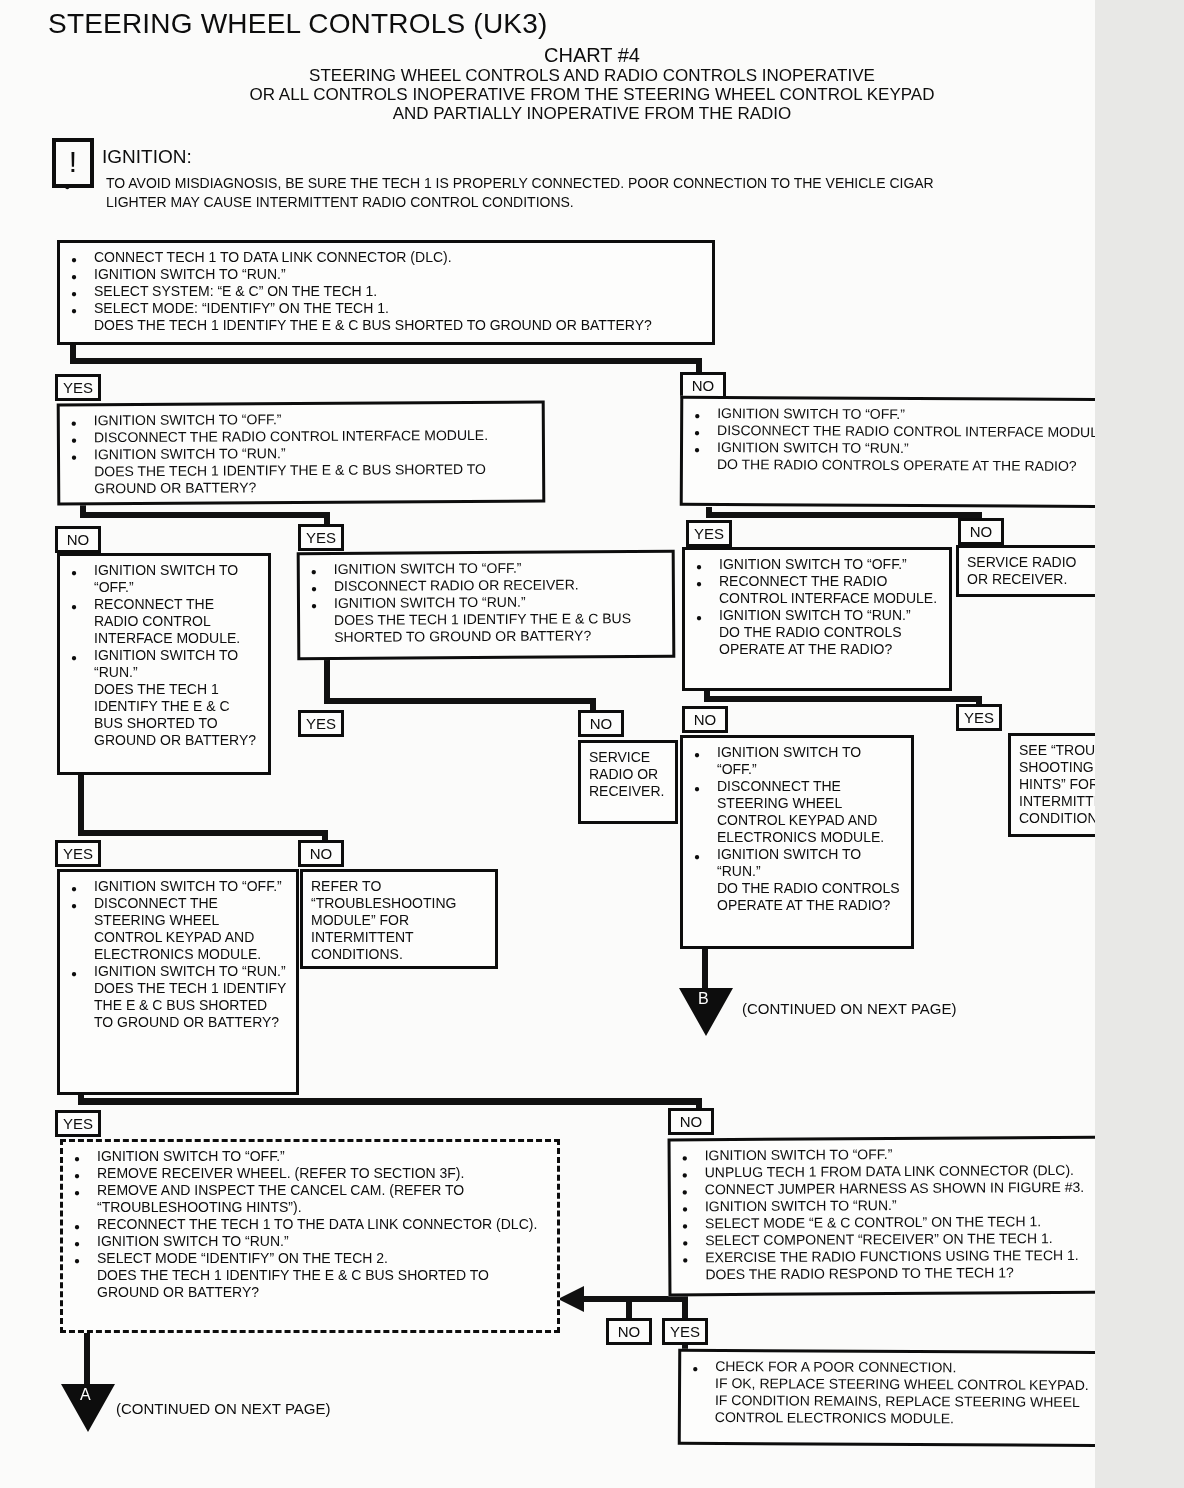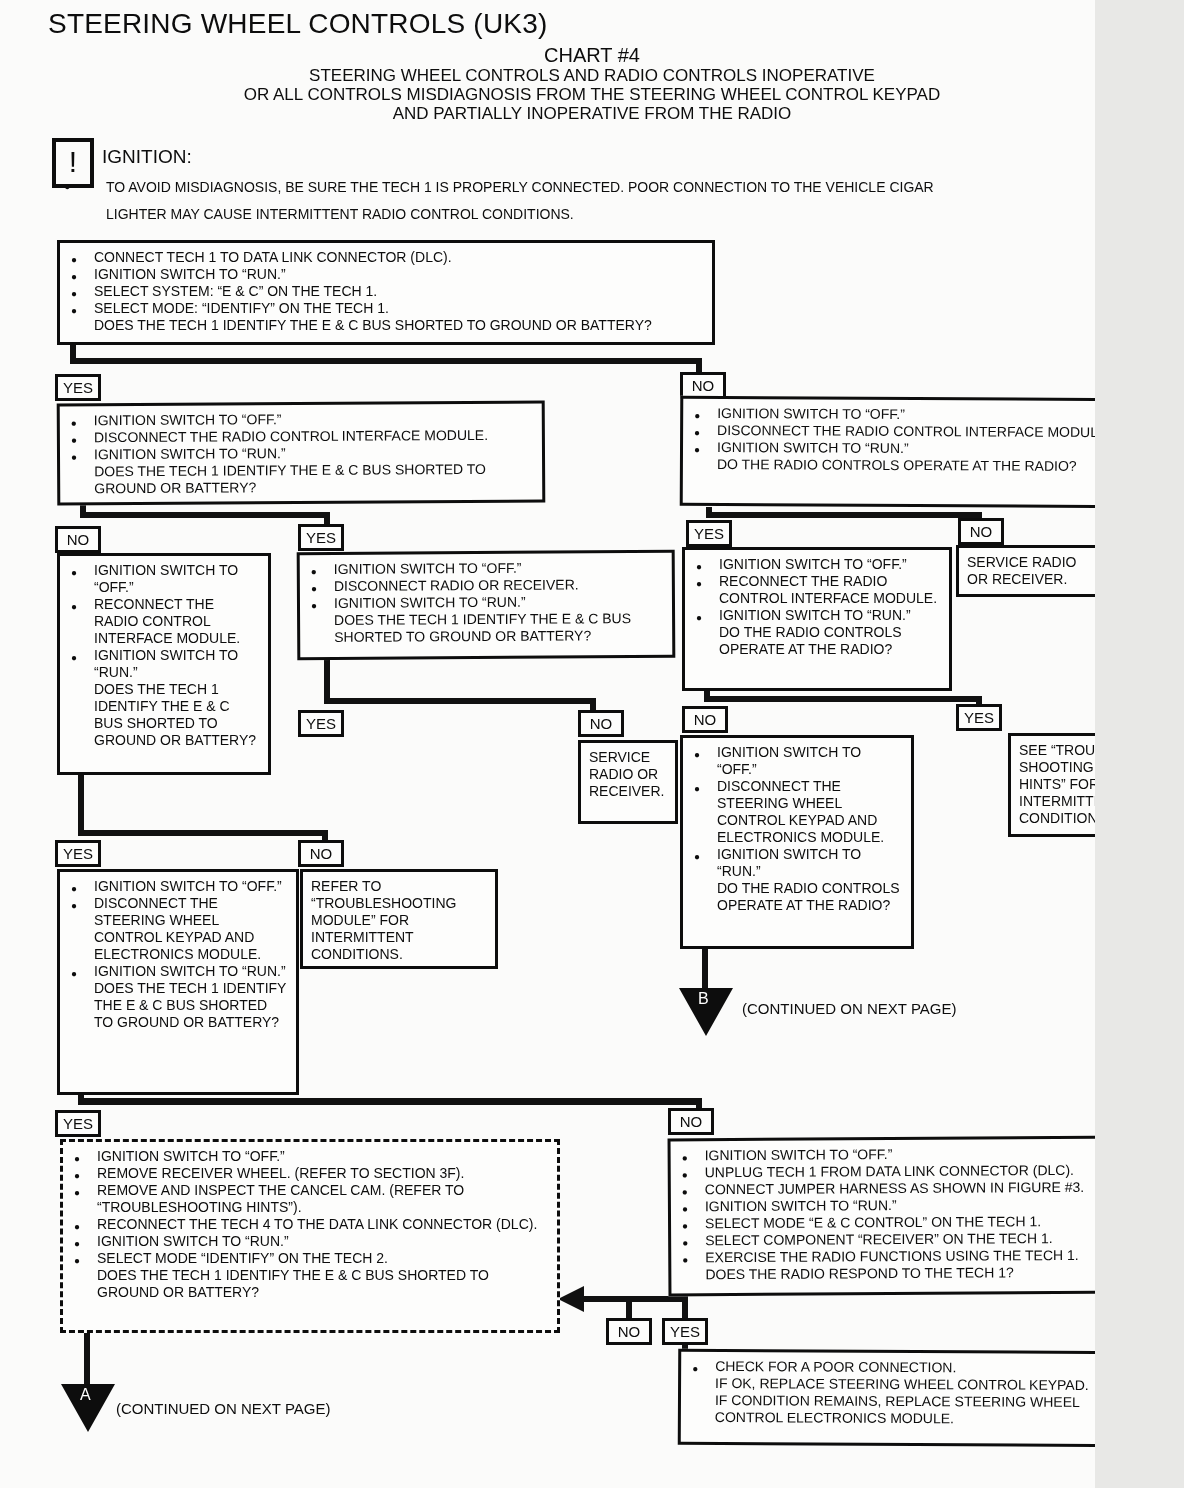--- a/index.html
+++ b/index.html
@@ -8,21 +8,21 @@
         overflow:hidden;}
   
   .title{position:absolute;left:48px;top:8px;font-size:28px;letter-spacing:.2px;}
   .chart-head{position:absolute;left:0;top:44px;width:1184px;text-align:center;}
   .chart-head .h1{font-size:20px;line-height:22px;}
   .chart-head .h2{font-size:17px;line-height:19px;}
   .imp-icon{position:absolute;left:52px;top:138px;width:34px;height:42px;
             border:4px solid #0d0d0d;text-align:center;font-size:30px;line-height:40px;}
   .imp-label{position:absolute;left:102px;top:146px;font-size:19px;}
   .imp-bullet{position:absolute;left:64px;top:180px;font-size:11px;}
-  .imp-note{position:absolute;left:106px;top:174px;width:830px;font-size:14px;line-height:27px;}
+  .imp-note{position:absolute;left:106px;top:174px;width:830px;font-size:14px;line-height:19px;}
   
   .box{position:absolute;border:3px solid #0d0d0d;background:#fdfdfc;padding:6px 8px;box-sizing:border-box;}
   .box.dashed{border-style:dashed;}
   ul.steps{margin:0;padding:0;list-style:none;font-size:14px;line-height:17px;}
   ul.steps li{position:relative;padding-left:26px;}
   ul.steps li.c::before{content:none;}
   ul.steps li.b::before{content:"●";position:absolute;left:3px;top:2px;font-size:10px;}
   ul.steps.noind li{padding-left:0;}
   
   .lbl{position:absolute;width:46px;height:27px;border:3px solid #0d0d0d;background:#fdfdfc;
@@ -42,21 +42,21 @@
 </style>
 </head>
 <body>
 
 <div class="page">
 
   <div class="title">STEERING WHEEL CONTROLS (UK3)</div>
   <div class="chart-head">
     <div class="h1">CHART #4</div>
     <div class="h2">STEERING WHEEL CONTROLS AND RADIO CONTROLS INOPERATIVE</div>
-    <div class="h2">OR ALL CONTROLS MISDIAGNOSIS FROM THE STEERING WHEEL CONTROL KEYPAD</div>
+    <div class="h2">OR ALL CONTROLS INOPERATIVE FROM THE STEERING WHEEL CONTROL KEYPAD</div>
     <div class="h2">AND PARTIALLY INOPERATIVE FROM THE RADIO</div>
   </div>
   <div class="imp-icon">!</div>
   <div class="imp-label">IGNITION:</div>
   <div class="imp-bullet">●</div>
   <div class="imp-note">TO AVOID MISDIAGNOSIS, BE SURE THE TECH 1 IS PROPERLY CONNECTED.  POOR CONNECTION TO THE VEHICLE CIGAR LIGHTER MAY CAUSE INTERMITTENT RADIO CONTROL CONDITIONS.</div>
 
   <div class="ln" style="left:70px;top:345px;width:6px;height:18px;"></div>
   <div class="ln" style="left:70px;top:358px;width:632px;height:6px;"></div>
   <div class="ln" style="left:696px;top:358px;width:6px;height:16px;"></div>
@@ -209,21 +209,21 @@
     <ul class="steps noind">
         <li class="c">REFER TO “TROUBLESHOOTING MODULE” FOR INTERMITTENT CONDITIONS.</li>
       </ul>
   </div>
 
   <div class="box dashed" style="left:60px;top:1139px;width:500px;height:194px;">
     <ul class="steps">
         <li class="b">IGNITION SWITCH TO “OFF.”</li>
         <li class="b">REMOVE RECEIVER WHEEL.  (REFER TO SECTION 3F).</li>
         <li class="b">REMOVE AND INSPECT THE CANCEL CAM.  (REFER TO “TROUBLESHOOTING HINTS”).</li>
-        <li class="b">RECONNECT THE TECH 4 TO THE DATA LINK CONNECTOR (DLC).</li>
+        <li class="b">RECONNECT THE TECH 1 TO THE DATA LINK CONNECTOR (DLC).</li>
         <li class="b">IGNITION SWITCH TO “RUN.”</li>
         <li class="b">SELECT MODE “IDENTIFY” ON THE TECH 2.</li>
         <li class="c">DOES THE TECH 1 IDENTIFY THE E &amp; C BUS SHORTED TO GROUND OR BATTERY?</li>
       </ul>
   </div>
 
   <div class="box tilt-l" style="left:668px;top:1137px;width:470px;height:158px;">
     <ul class="steps">
         <li class="b">IGNITION SWITCH TO “OFF.”</li>
         <li class="b">UNPLUG TECH 1 FROM DATA LINK CONNECTOR (DLC).</li>

